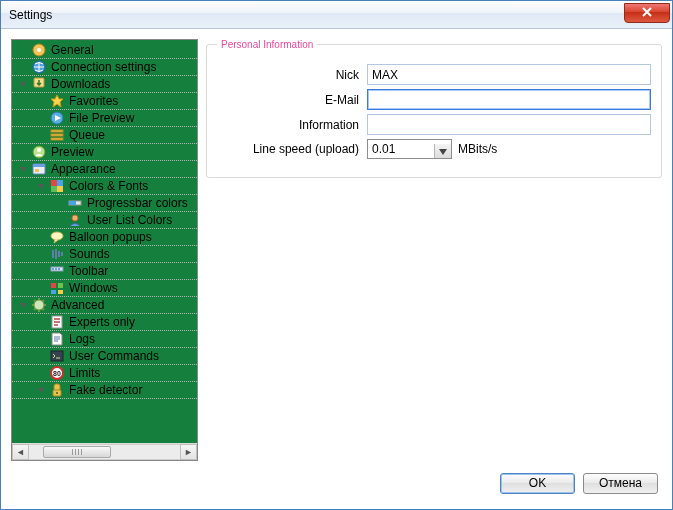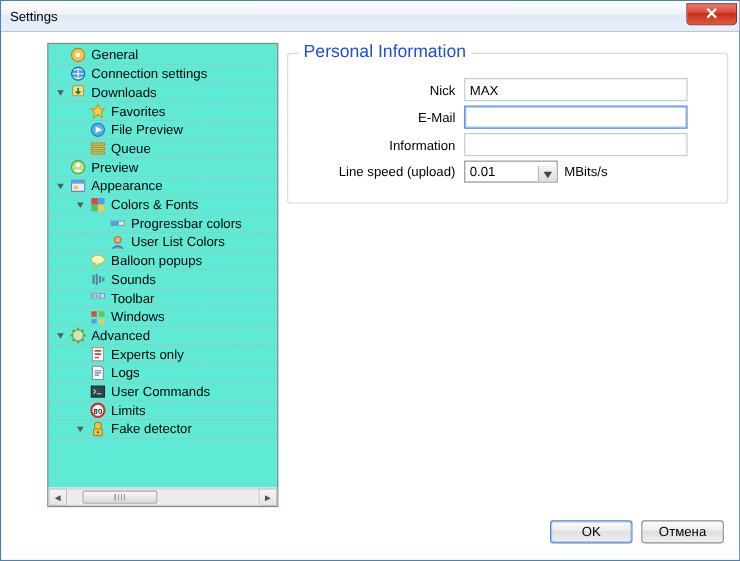--- a/index.html
+++ b/index.html
@@ -29,24 +29,23 @@
     cursor:pointer;
   }
   .close-btn svg { width:10px; height:10px; }
   .body {
     flex:1; display:flex; padding: 10px 10px 6px 10px; gap:8px;
     min-height: 0;
   }
   .tree-pane {
     width: 210px;
     border: 1px solid #888;
-    background:#5eead4;
+    background:#15803d;
     display:flex; flex-direction:column;
     position:relative;
-    margin-left:32px;
   }
   .tree {
     flex:1; overflow:hidden; padding: 2px 0 2px 0;
     white-space: nowrap;
   }
   .tree-row {
     display:flex; align-items:center; height:17px;
     padding-right:4px;
     cursor:default;
   }
@@ -81,28 +80,28 @@
     background: repeating-linear-gradient(90deg,#9c9c9c 0 1px,transparent 1px 3px);
   }
 
   .content-pane {
     flex:1; position:relative;
   }
   fieldset.group {
     border:1px solid #d9d9d9; border-radius:3px;
     margin:0; padding: 10px 10px 14px 10px;
   }
-  fieldset.group legend { padding:0 4px; color:#1d4ed8; font-size:16px; }
+  fieldset.group legend { padding:0 4px; color:#ec4899; font-size:10px; }
   .form-row { display:flex; align-items:center; margin: 4px 0; }
   .form-row .lab { width:150px; text-align:right; padding-right:8px; }
   .txt {
     height:21px; border:1px solid #b3c7e1; padding:2px 4px;
     font-family:inherit; font-size:12px; outline:none; background:#fff;
   }
-  .txt.wide { width: 203px; }
+  .txt.wide { width: 284px; }
   .txt:focus, .txt.focused { border-color:#3d7bd9; box-shadow:0 0 0 1px #a6c8ff inset; }
   .combo {
     display:flex; align-items:flex-end; height:20px; width:85px;
     border:1px solid #8d8d8d; background:#fff;
   }
   .combo .val { flex:1; padding:2px 4px; }
   .combo .dd {
     width:17px; background:linear-gradient(#f4f4f4,#dcdcdc);
     border-left:1px solid #b8b8b8;
     display:flex; align-items:center; justify-content:center; cursor:pointer;

